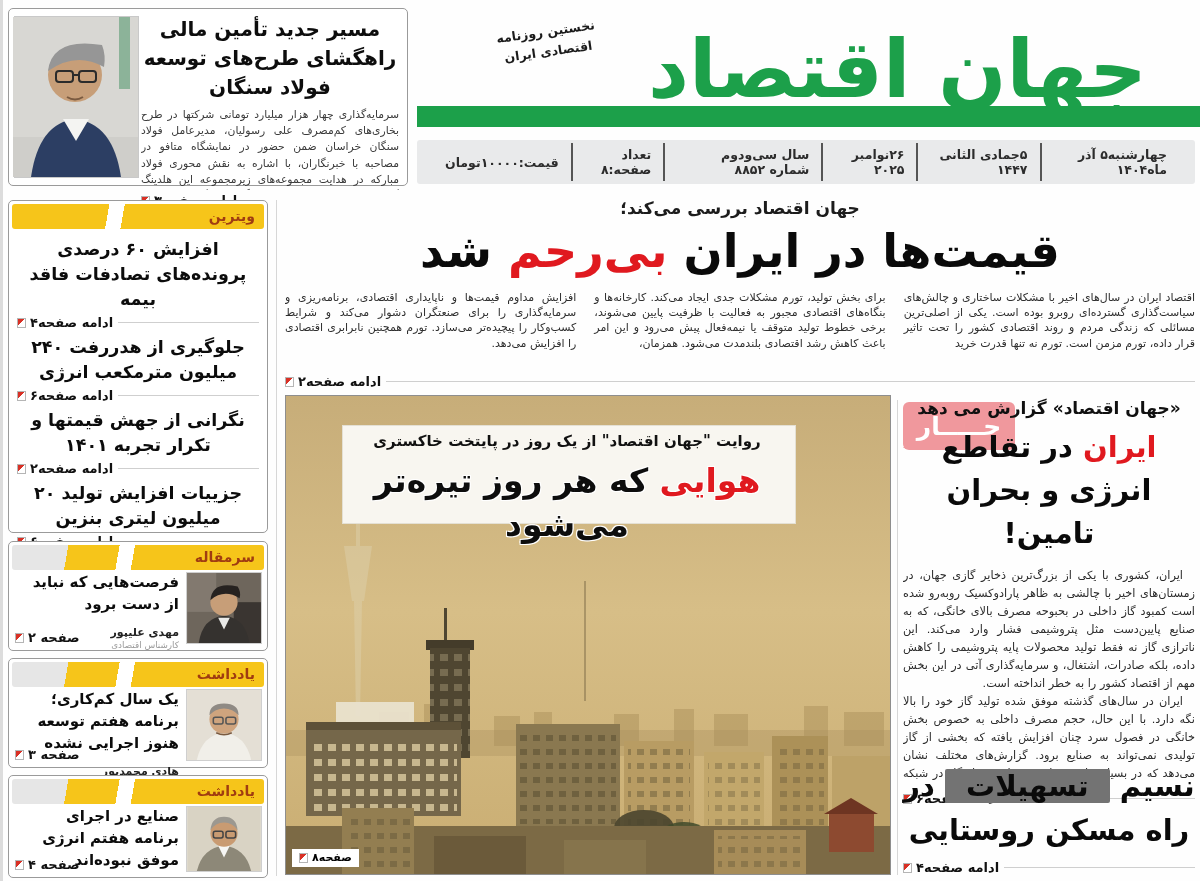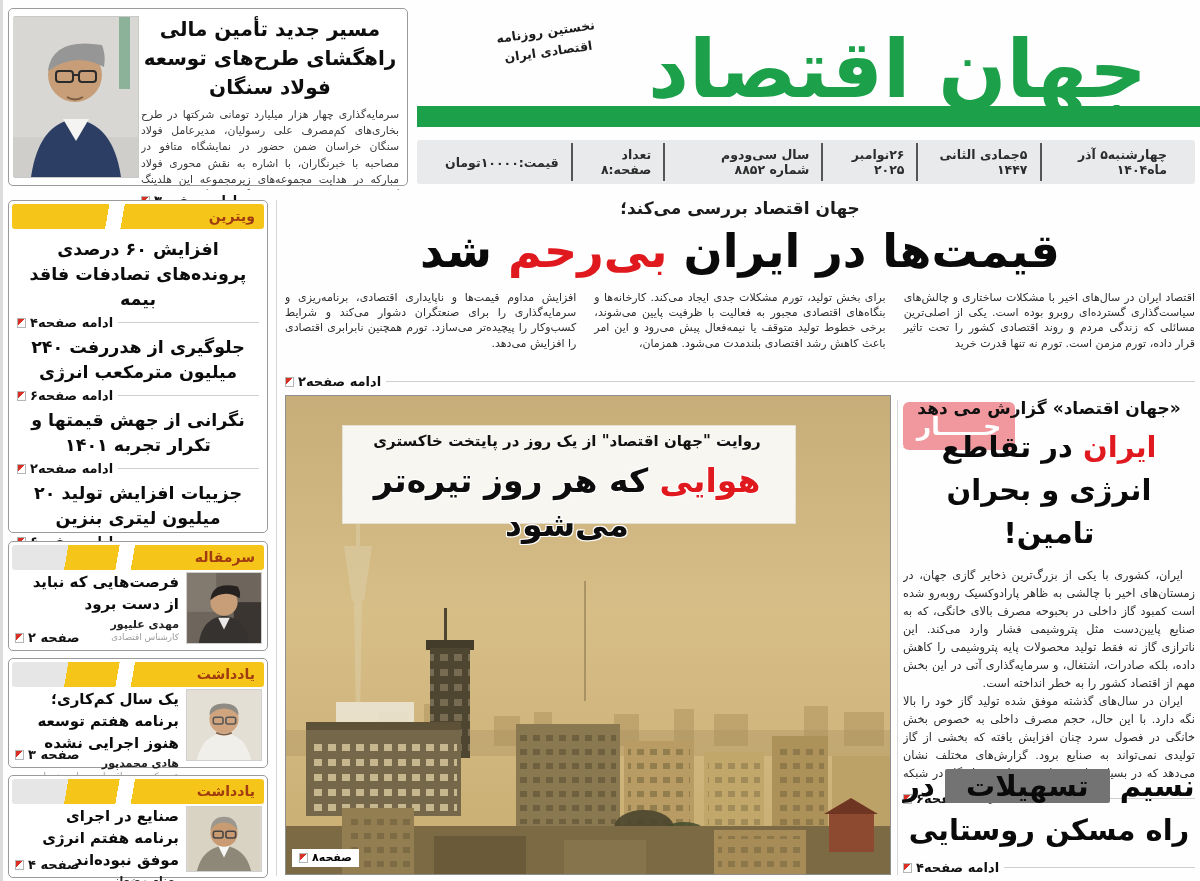--- a/index.html
+++ b/index.html
@@ -43,21 +43,21 @@
   .vitrine { left:8px; top:200px; width:260px; height:333px; }
   .vitrine-item { padding:5px 8px 0 8px; }
   .vitrine-item h3 { font-size:17.5px; line-height:25px; text-align:center; color:#0c0c0c; }
   .vitrine-item .more-row { margin-top:3px; }
 
   
   .op-box { width:260px; left:8px; }
   .op-box .photo { position:absolute; right:5px; top:30px; width:76px; height:72px; border:1px solid #cfcfcf; }
   .op-box .txt-area { position:absolute; right:88px; left:8px; top:29px; bottom:4px; }
   .op-box h3 { font-size:15px; line-height:22px; text-align:right; color:#0c0c0c; }
-  .op-box .author { font-size:11px; font-weight:bold; color:#222; margin-top:3px; }
+  .op-box .author { font-size:11px; font-weight:bold; color:#222; margin-top:11px; }
   .op-box .role { font-size:8.8px; color:#9a9a9a; margin-top:1px; }
   .op-box .page-tag { position:absolute; left:6px; bottom:5px; }
 
   
   .vrule { position:absolute; width:1px; background:#d7d7d7; }
 
   
   .lead { position:absolute; left:285px; top:198px; width:910px; }
   .lead .kicker { text-align:center; font-size:17px; font-weight:bold; color:#1c1c1c; }
   .lead h1 { text-align:center; font-size:46px; line-height:58px; margin-top:4px; color:#0a0a0a; }

